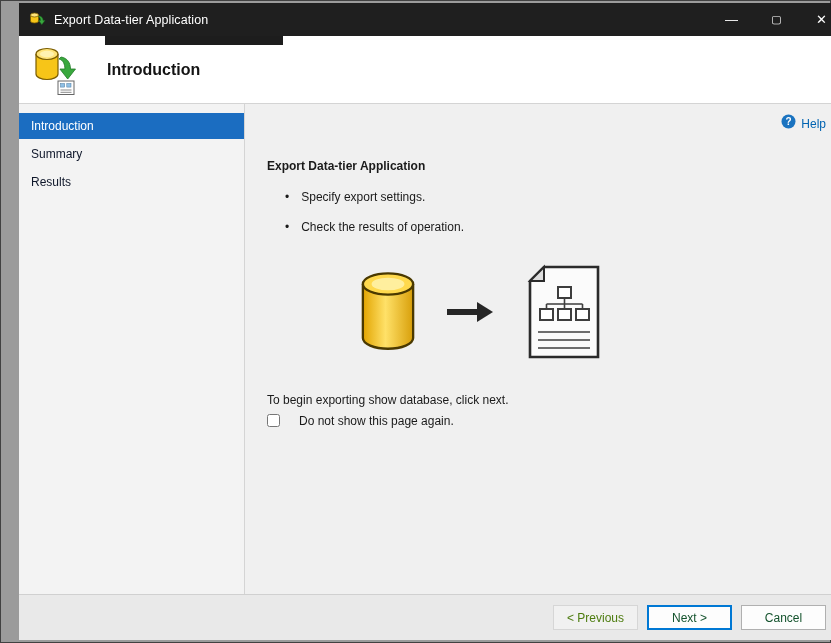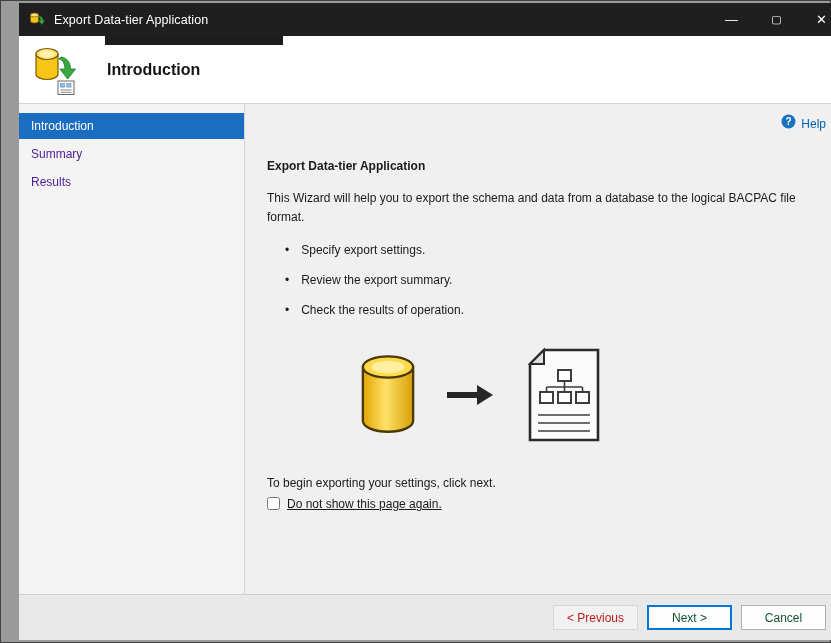--- a/index.html
+++ b/index.html
@@ -60,21 +60,21 @@
     width:226px; flex:0 0 auto;
     background:#f3f3f3; border-right:1px solid #d4d4d4;
     padding-top:9px;
   }
   .nav-item {
     height:26px; line-height:26px; padding-left:12px;
     font-size:12px; margin-bottom:2px; cursor:default;
   }
   .nav-item.selected { background:#1b6dc1; color:#ffffff; }
   .nav-item.link { color:#0063b1; }
-  .nav-item.pending { color:#4c1d95; }
+  .nav-item.pending { color:#0f172a; }
 
   .main { flex:1 1 auto; background:#f0f0f0; position:relative; overflow:hidden; }
 
   .help-row {
     display:flex; justify-content:flex-end; align-items:center;
     padding:10px 18px 0 0; gap:5px;
   }
   .help-link { display:flex; align-items:center; gap:5px; cursor:pointer; }
   .help-label { color:#0063b1; font-size:12px;text-align:center; }
 
@@ -85,37 +85,37 @@
   .bullet-list { list-style:none; margin-top:17px; padding-left:18px; }
   .bullet-list li { margin-bottom:16px; }
   .bullet-list li::before { content:"\2022"; margin-right:12px; color:#1a1a1a; }
 
   .illustration {
     margin:30px 0 0 92px;
     display:flex; align-items:center; gap:30px; width:max-content;
   }
 
   .begin-text { margin-top:30px; }
-  .checkbox-row { margin-top:7px; display:flex; align-items:flex-start; gap:7px;text-decoration:underline; }
+  .checkbox-row { margin-top:7px; display:flex; align-items:flex-start; gap:19px; }
   .checkbox-row input { width:13px; height:13px; }
 
   
   .footer {
     height:46px; flex:0 0 auto;
     background:#e9e9e9; border-top:1px solid #d0d0d0;
     display:flex; align-items:center; justify-content:flex-end;
     gap:9px; padding-right:18px;
   }
   .btn {
     min-width:85px; height:25px; font-size:12px;
     font-family:"Liberation Sans", sans-serif;
     background:#fdfdfd; border:1px solid #b0b0b0; color:#14532d;
     cursor:pointer;
   }
-  .btn.disabled { background:#f1f1f1; border-color:#d6d6d6; color:#b91c1c; cursor:default; }
+  .btn.disabled { background:#f1f1f1; border-color:#d6d6d6; color:#4d7c0f; cursor:default; }
   .btn.default { border:1px solid #0078d4; box-shadow:inset 0 0 0 1px #0078d4; }
 </style>
 </head>
 <body>
 
 <div class="window">
   <div class="window-content">
 
     <div class="titlebar">
       <span class="app-icon">
@@ -171,25 +171,23 @@
                 <circle cx="7.5" cy="7.5" r="7" fill="#1a73c0"></circle>
                 <text x="7.5" y="11" text-anchor="middle" font-size="10" font-weight="bold" fill="#ffffff" font-family="Liberation Sans, sans-serif">?</text>
               </svg>
             </span>
             <span class="help-label">Help</span>
           </span>
         </div>
 
         <div class="content">
           <div class="content-heading">Export Data-tier Application</div>
-          <div class="intro-text">This Wizard will help you to export the schema and data from a database to the logical BACPAC file format.</div>
 
           <ul class="bullet-list">
             <li>Specify export settings.</li>
-            <li>Review the export summary.</li>
             <li>Check the results of operation.</li>
           </ul>
 
           <div class="illustration">
             <span>
               <svg width="58" height="80" viewBox="0 0 60 82">
                 <defs>
                   <linearGradient id="cylGrad" x1="0" y1="0" x2="1" y2="0">
                     <stop offset="0" stop-color="#e2a400"></stop>
                     <stop offset="0.45" stop-color="#ffe168"></stop>
@@ -216,21 +214,21 @@
                 <rect x="15" y="45" width="13" height="11" fill="#ffffff" stroke="#3d3d3d" stroke-width="2"></rect>
                 <rect x="33" y="45" width="13" height="11" fill="#ffffff" stroke="#3d3d3d" stroke-width="2"></rect>
                 <rect x="51" y="45" width="13" height="11" fill="#ffffff" stroke="#3d3d3d" stroke-width="2"></rect>
                 <line x1="13" y1="68" x2="65" y2="68" stroke="#6e6e6e" stroke-width="2"></line>
                 <line x1="13" y1="76" x2="65" y2="76" stroke="#6e6e6e" stroke-width="2"></line>
                 <line x1="13" y1="84" x2="65" y2="84" stroke="#6e6e6e" stroke-width="2"></line>
               </svg>
             </span>
           </div>
 
-          <div class="begin-text">To begin exporting your settings, click next.</div>
+          <div class="begin-text">To begin exporting show database, click next.</div>
 
           <div class="checkbox-row">
             <input type="checkbox" id="dontshow" style="">
             <label for="dontshow">Do not show this page again.</label>
           </div>
         </div>
 
       </div>
     </div>
 

